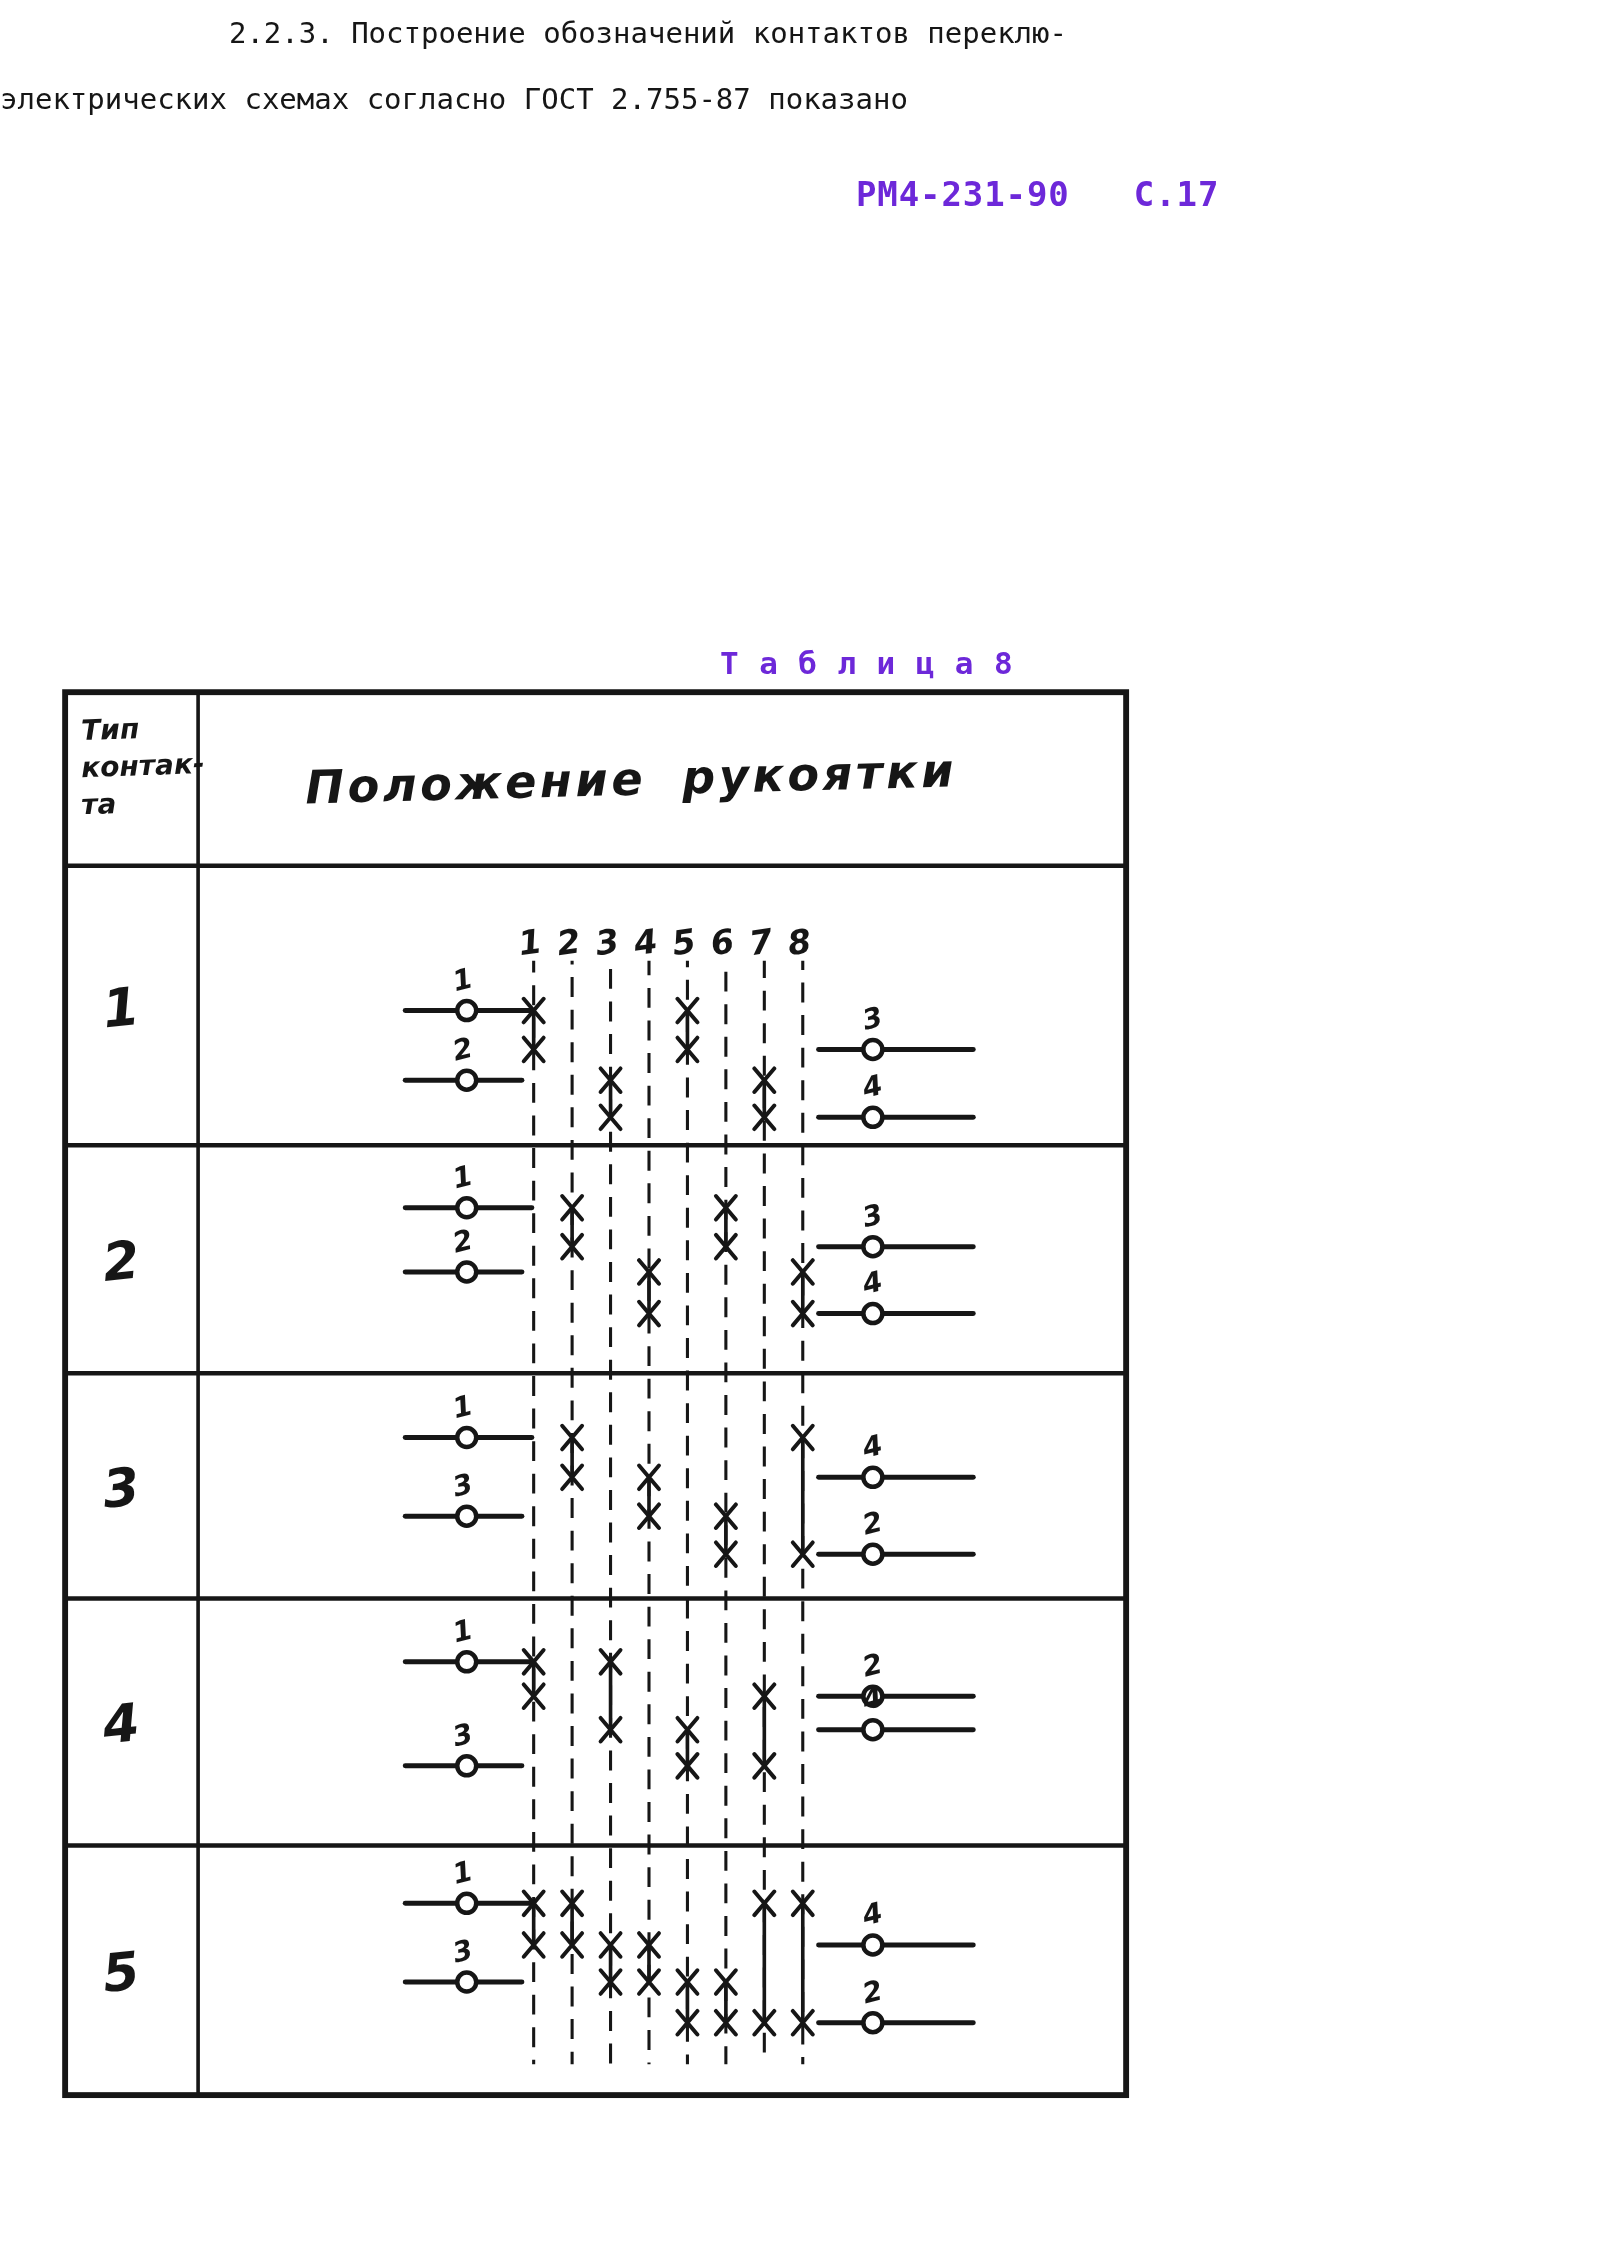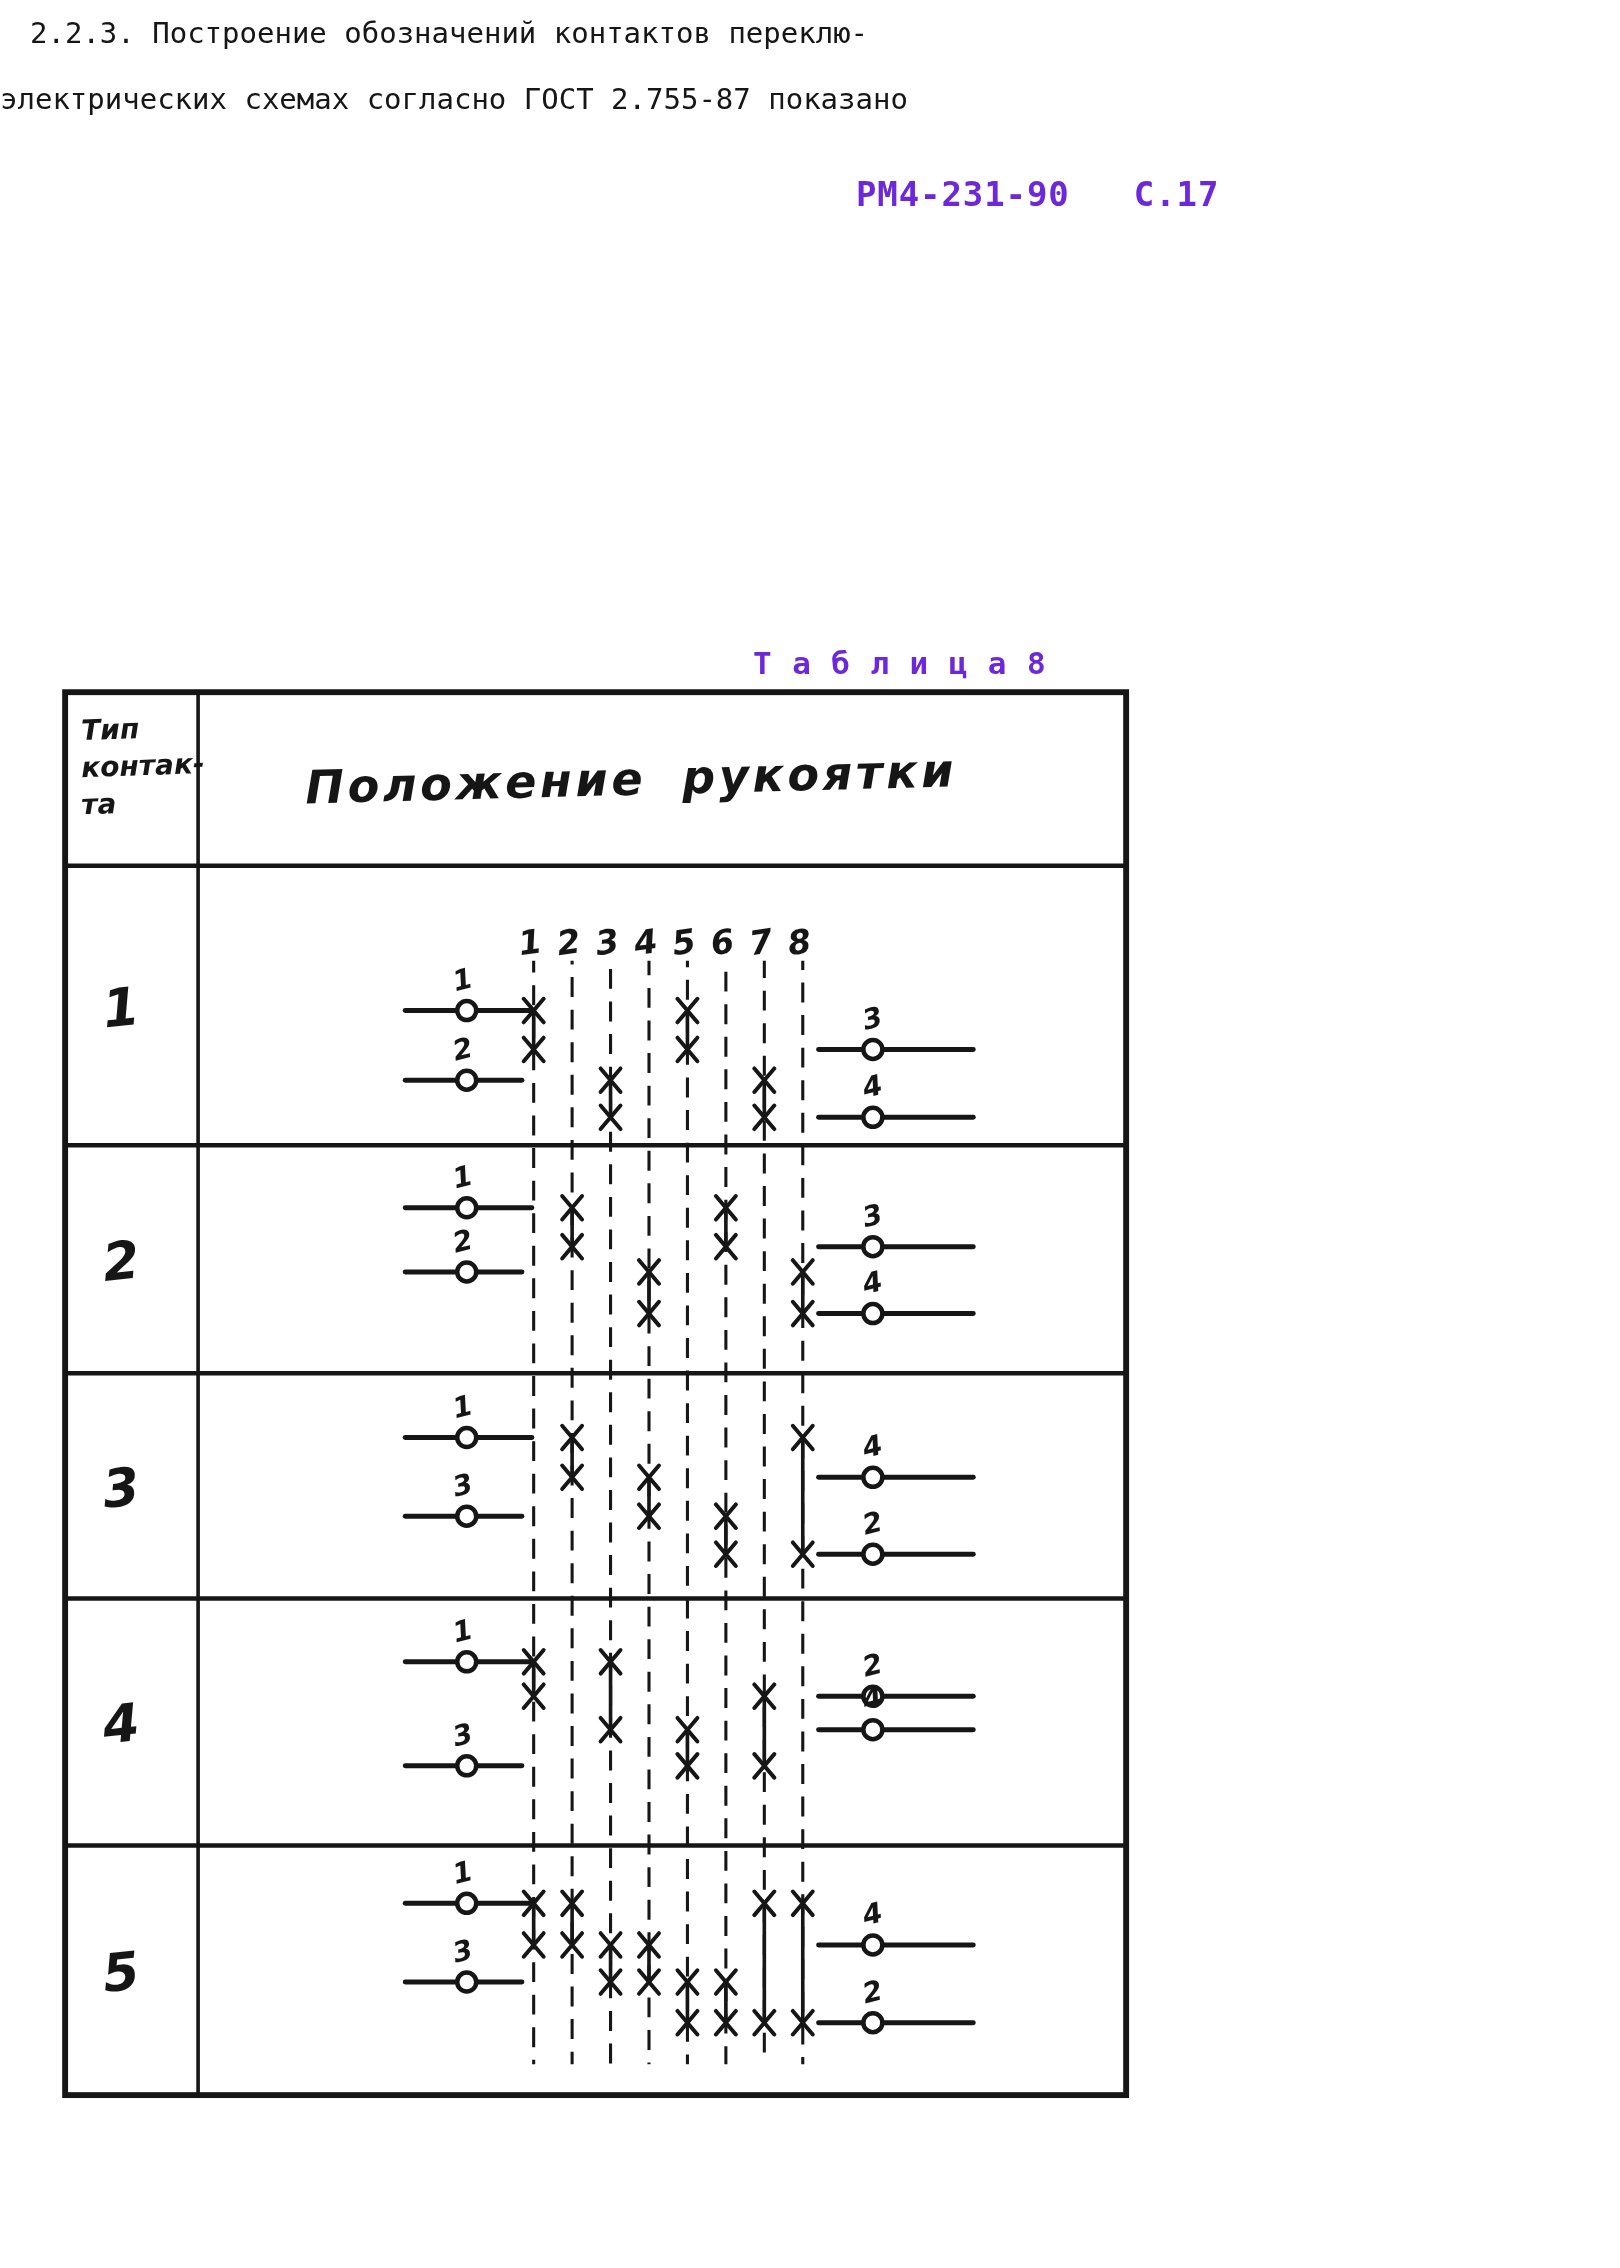--- a/index.html
+++ b/index.html
@@ -14,22 +14,22 @@
   .tw{ 
     position:absolute;
     font-family:"DejaVu Sans Mono", monospace;
     font-weight:bold;
     color:#6d28d9;
     white-space:pre;
   }
   #page-header{left:856px;top:174px;font-size:34px;letter-spacing:0.9px;}
   #paragraph{left:125px;top:322px;width:1067px;font-size:29px;line-height:66px;}
   #paragraph .pline{white-space:pre;}
-  #paragraph .indent{padding-left:30px;}
-  #table-caption{left:753px;top:645px;font-size:31px;letter-spacing:0.9px;}
+  #paragraph .indent{padding-left:30px;text-align:right;}
+  #table-caption{left:720px;top:645px;font-size:31px;letter-spacing:0.9px;}
   #table-svg{position:absolute;left:0;top:0;}
 </style>
 </head>
 <body>
 
 <div id="page">
 
   <div id="page-header" class="tw">РМ4-231-90   С.17</div>
 
   <div id="paragraph">

